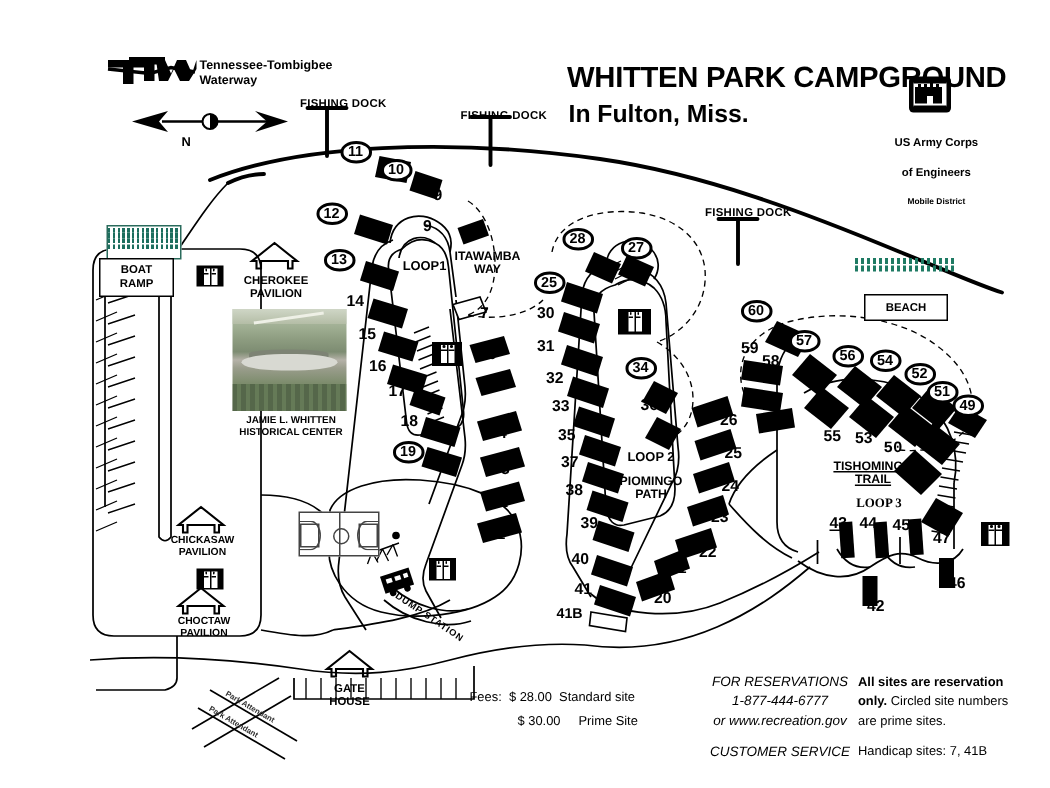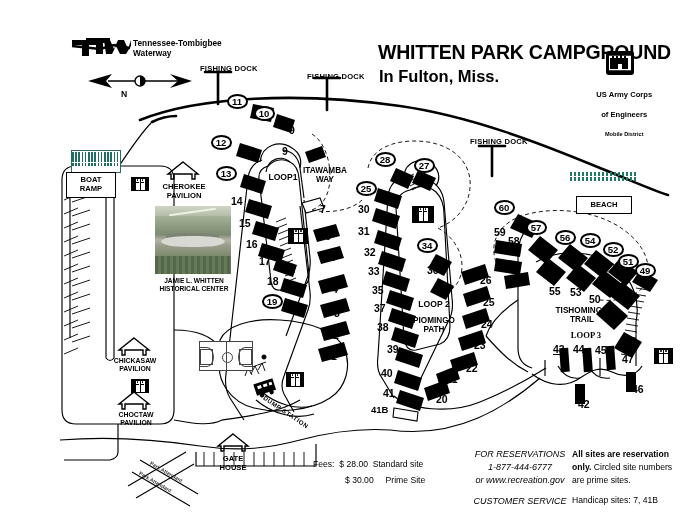--- a/index.html
+++ b/index.html
@@ -447,21 +447,21 @@
           <circle cx="17" cy="16" r="2.2" fill="#000"></circle>
       </g>
     </svg>
   </div>
   <div class="dumpwrap" style="left:266px;top:394px;">DUMP STATION</div>
 
   <div class="t loop" style="left:262px;top:172px;width:42px;">LOOP1</div>
   <div class="t way" style="left:296px;top:166px;width:58px;">ITAWAMBA<br>WAY</div>
   <div class="t loop" style="left:410px;top:299px;width:48px;">LOOP 2</div>
   <div class="t way" style="left:404px;top:316px;width:60px;">PIOMINGO<br>PATH</div>
-  <div class="t way" style="left:551px;top:306px;width:62px;">TISHOMINGO<br>TRAIL</div>
+  <div class="t way" style="left:551px;top:306px;width:62px;text-decoration:underline;">TISHOMINGO<br>TRAIL</div>
   <div class="t loop" style="left:562px;top:330px;width:48px;font-family:Liberation Serif, serif;">LOOP 3</div>
 
   <div id="site-layer">
       <div class="circ" style="width: 21px; left: 226.5px; top: 94px;">11</div>
       <div class="circ" style="width: 21px; left: 253.5px; top: 106px;">10</div>
       <div class="t num" style="left: 289px; top: 125px;">9</div>
       <div class="t num" style="left: 282px; top: 146px;">9</div>
       <div class="circ" style="width: 21px; left: 210.5px; top: 135px;">12</div>
       <div class="circ" style="width: 21px; left: 215.5px; top: 166px;">13</div>
       <div class="t num" style="left: 231px; top: 196px;">14</div>
@@ -505,21 +505,21 @@
       <div class="t num" style="left: 495px; top: 236px; padding-left: 13px;">58</div>
       <div class="t num" style="left: 505px; top: 262px;">61</div>
       <div class="circ" style="width: 21px; left: 525.5px; top: 220px;">57</div>
       <div class="circ" style="width: 21px; left: 554.5px; top: 230px;">56</div>
       <div class="circ" style="width: 21px; left: 579.5px; top: 233px;">54</div>
       <div class="circ" style="width: 21px; left: 602.5px; top: 242px;">52</div>
       <div class="circ" style="width: 21px; left: 617.5px; top: 254px;">51</div>
       <div class="circ" style="width: 21px; left: 634.5px; top: 263px;">49</div>
       <div class="t num" style="left: 549px; top: 286px;">55</div>
       <div class="t num" style="left: 570px; top: 287px;">53</div>
-      <div class="t num" style="left: 589px; top: 294px;">50</div>
+      <div class="t num" style="left: 589px; top: 294px; font-family: Liberation Mono, monospace;">50</div>
       <div class="t num" style="left: 609px; top: 311px;">48</div>
       <div class="t num" style="left: 622px; top: 354px;">47</div>
       <div class="t num" style="left: 632px; top: 384px;">46</div>
       <div class="t num" style="left: 595px; top: 345px;">45</div>
       <div class="t num" style="left: 573px; top: 344px;">44</div>
       <div class="t num" style="left: 553px; top: 344px; text-decoration: underline;">43</div>
       <div class="t num" style="left: 578px; top: 399px;">42</div>
     </div>
 
   <div class="t fees" style="left:313px;top:458px;">Fees:  $ 28.00  Standard site</div>

